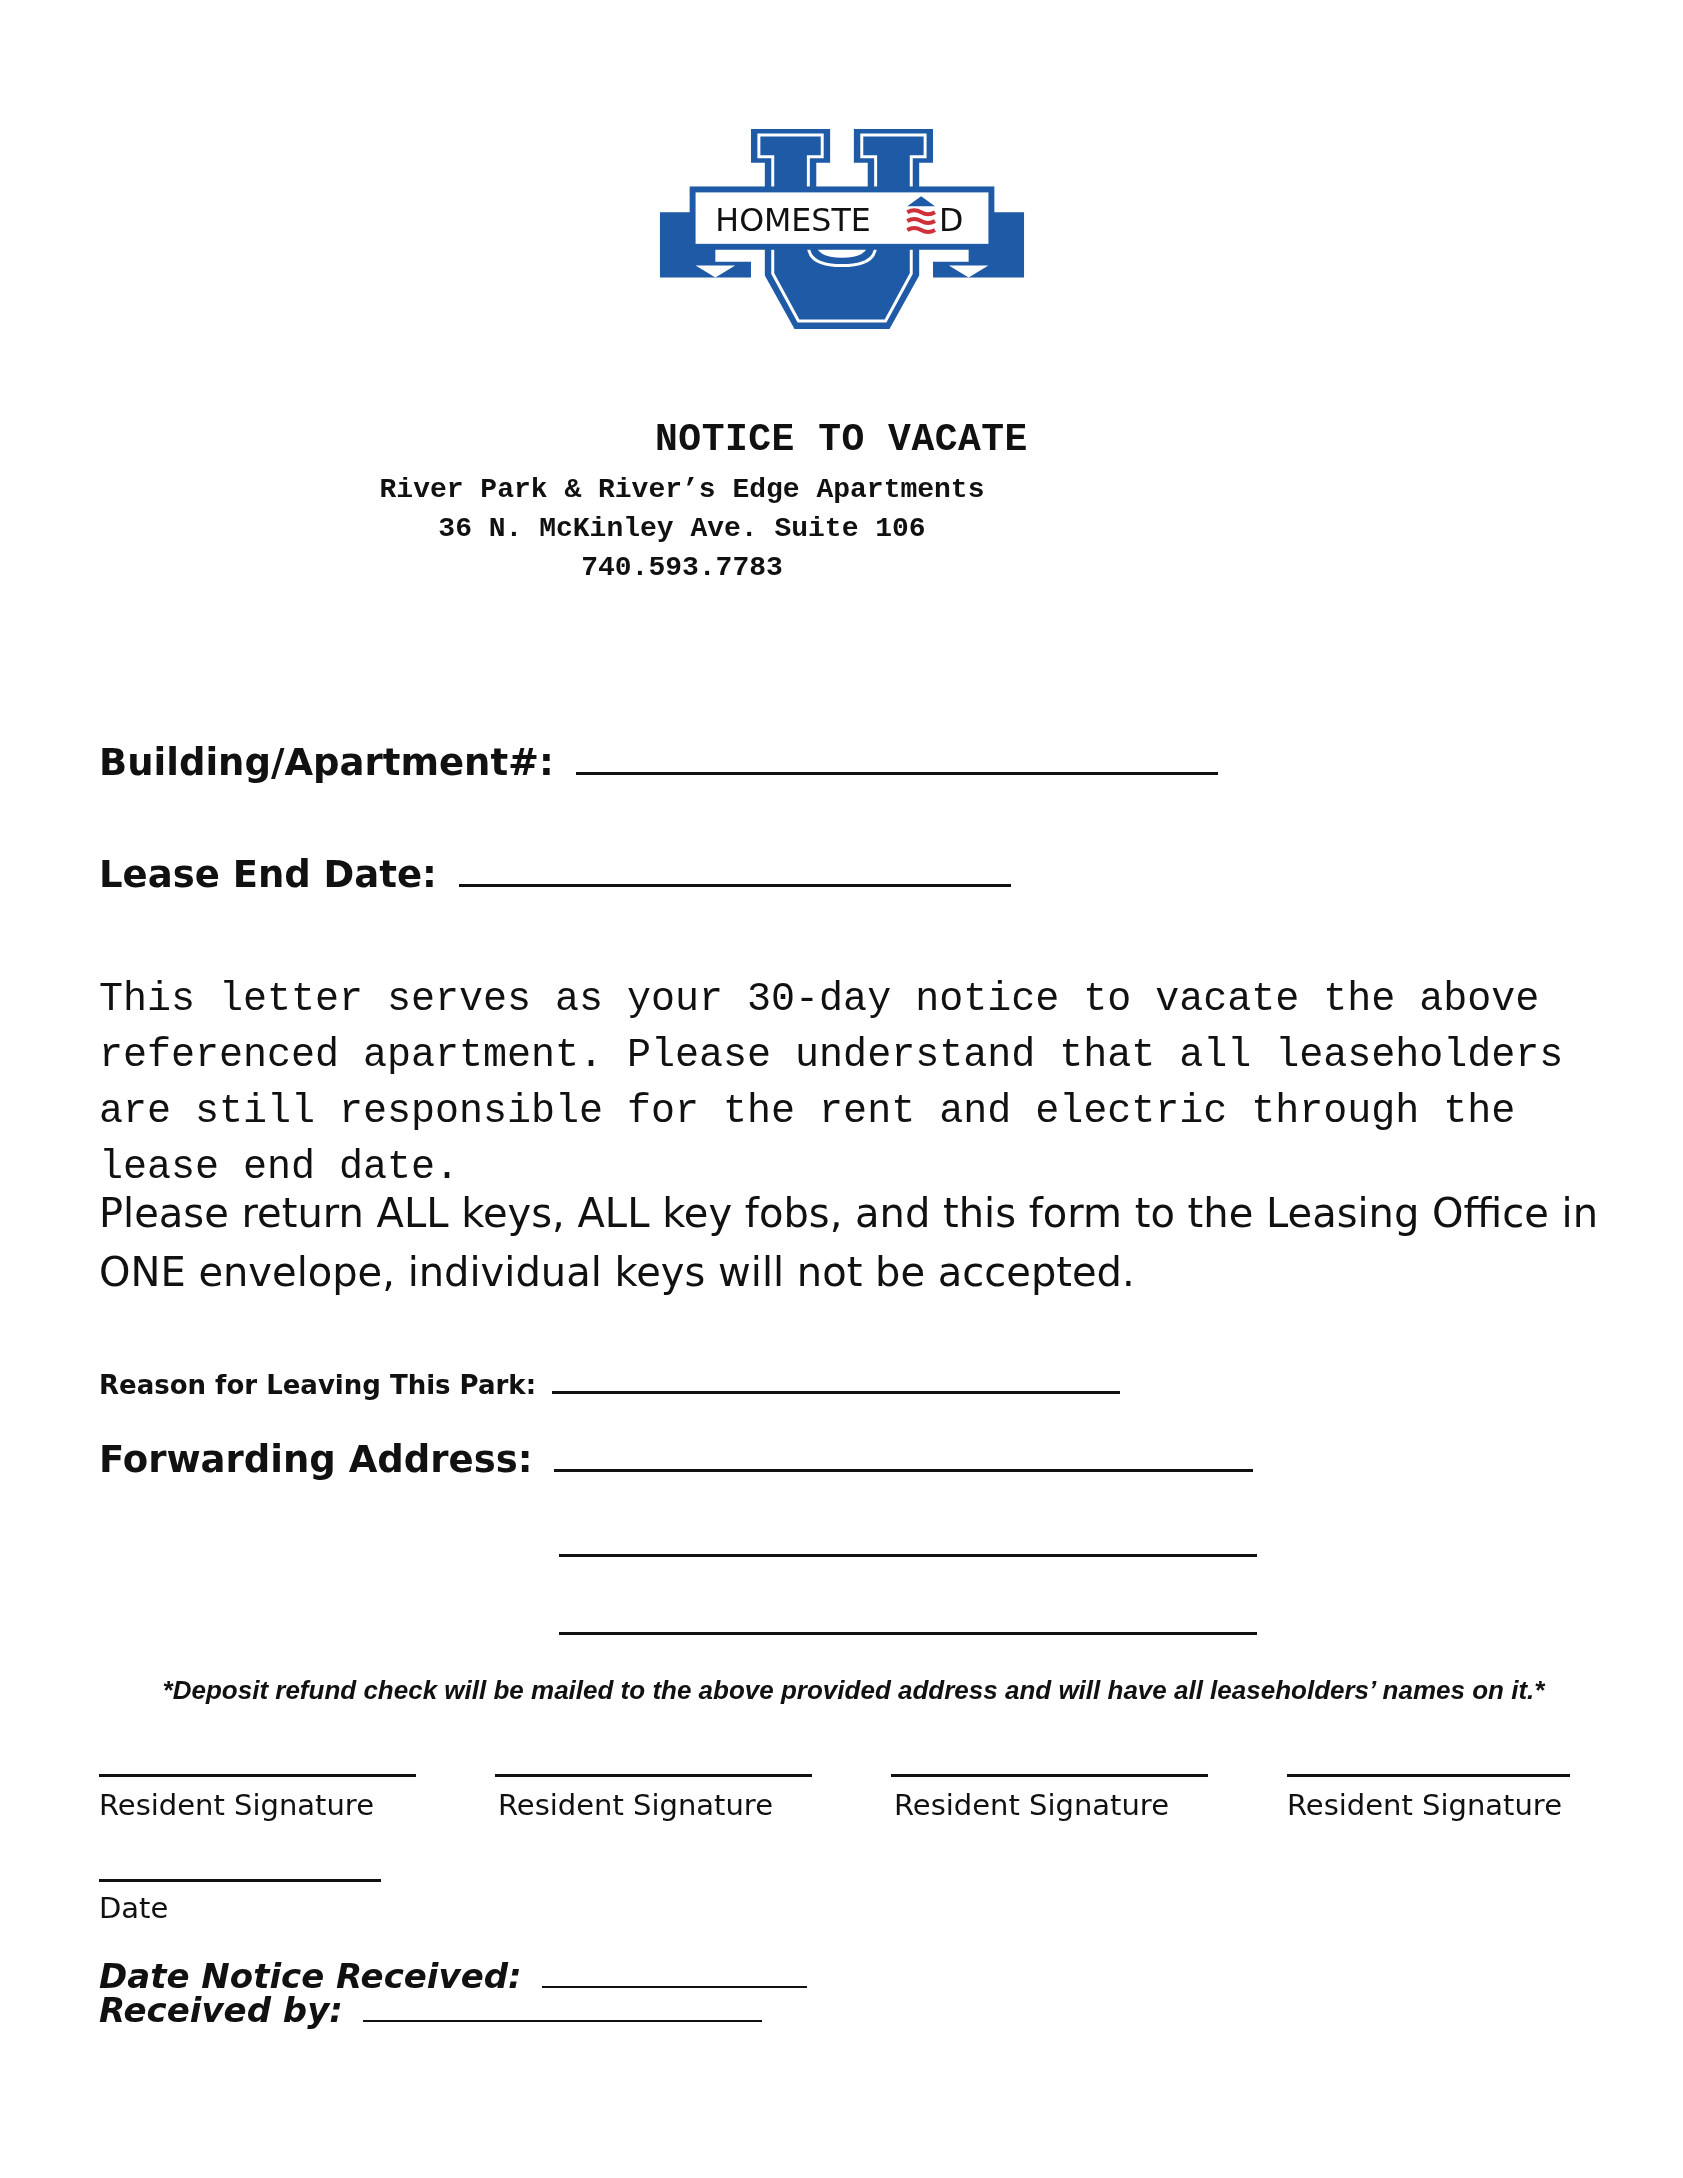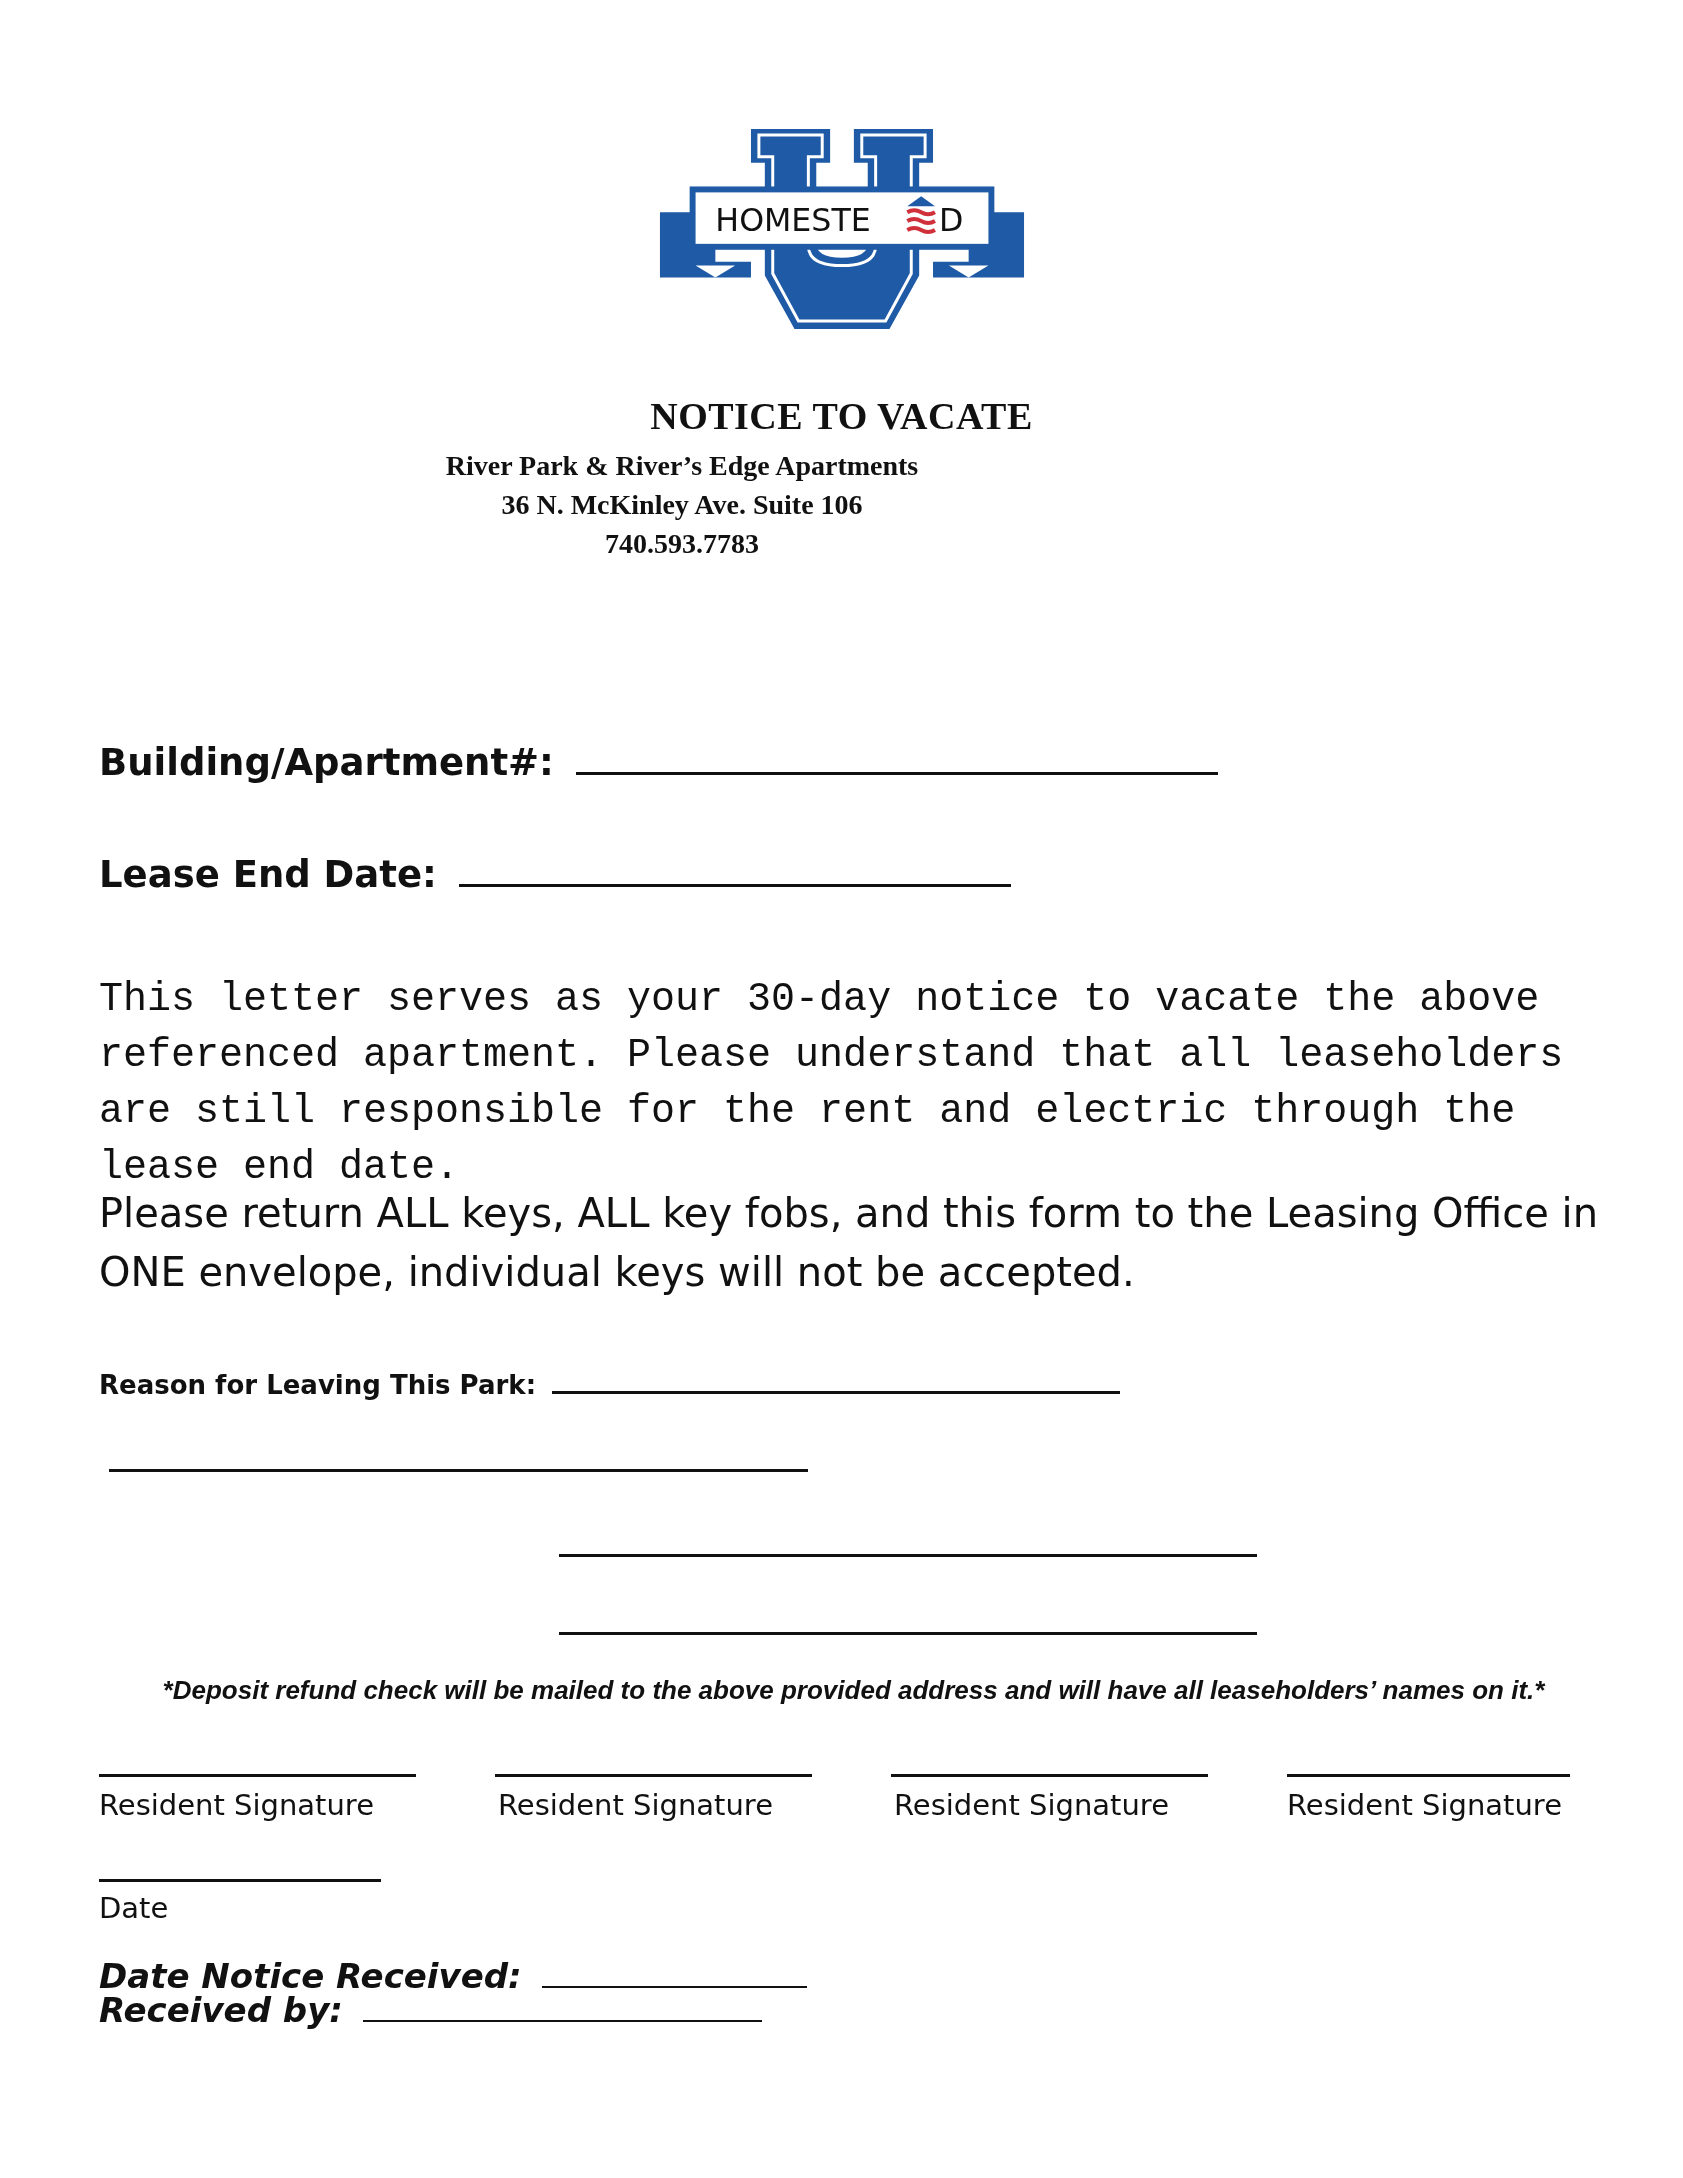--- a/index.html
+++ b/index.html
@@ -1,18 +1,18 @@
 <!DOCTYPE html>
 <html><head>
 <meta charset="utf-8">
 <style>
   html, body { margin: 0; padding: 0; background: #ffffff; }
   body { width: 1683px; height: 2178px; position: relative; overflow: hidden; color: #111; }
   .abs { position: absolute; }
-  .serif { font-family: Liberation Serif, serif; }
+  .serif { font-family: Liberation Mono, monospace; margin-top: 24px; }
   .sans { font-family: "DejaVu Sans", "Liberation Sans", sans-serif; }
   .logo { left: 656px; top: 127px; width: 372px; height: 204px; }
   .title { left: 0; width: 1683px; top: 394px; text-align: center; font-size: 38px; font-weight: bold; letter-spacing: 0.5px; }
   .sub { left: 0; width: 1364px; text-align: center; font-size: 28px; font-weight: bold; }
   .field-label { font-weight: bold; white-space: nowrap; }
   .blank { display: inline-block; border-bottom: 3px solid #111; vertical-align: baseline; height: 1px; }
   .lg { font-size: 37px; }
   .md { font-size: 26px; }
   .body-text { left: 99px; width: 1525px; font-size: 40px; line-height: 56px; margin: 0; }
   .note { left: 0; width: 1683px; text-align: center; font-family: "Liberation Sans", sans-serif; font-weight: bold; font-style: italic; font-size: 26px; padding-left: 12px; }
@@ -61,20 +61,21 @@
 
 <p class="abs sans body-text" style="top:972px;font-family:Liberation Mono, monospace;">This letter serves as your 30-day notice to vacate the above referenced apartment. Please understand that all leaseholders are still responsible for the rent and electric through the lease end date.</p>
 <p class="abs sans body-text" style="top:1184px; line-height:59px;">Please return ALL keys, ALL key fobs, and this form to the Leasing Office in ONE envelope, individual keys will not be accepted.</p>
 
 <div class="abs sans md" style="left:99px; top:1370px;">
   <span class="field-label">Reason for Leaving This Park:</span>
   <span class="blank" style="width:568px; margin-left:8px;"></span>
 </div>
 
 <div class="abs sans lg" style="left:99px; top:1438px;">
+  <span class="field-label">Forwarding Address:</span>
   <span class="blank" style="width:699px; margin-left:10px;"></span>
 </div>
 <div class="line" style="left:559px; top:1554px; width:698px;"></div>
 <div class="line" style="left:559px; top:1632px; width:698px;"></div>
 
 <div class="abs note" style="top:1675px;">*Deposit refund check will be mailed to the above provided address and will have all leaseholders’ names on it.*</div>
 
 <div class="line" style="left:99px; top:1774px; width:317px;"></div>
 <div class="line" style="left:495px; top:1774px; width:317px;"></div>
 <div class="line" style="left:891px; top:1774px; width:317px;"></div>

